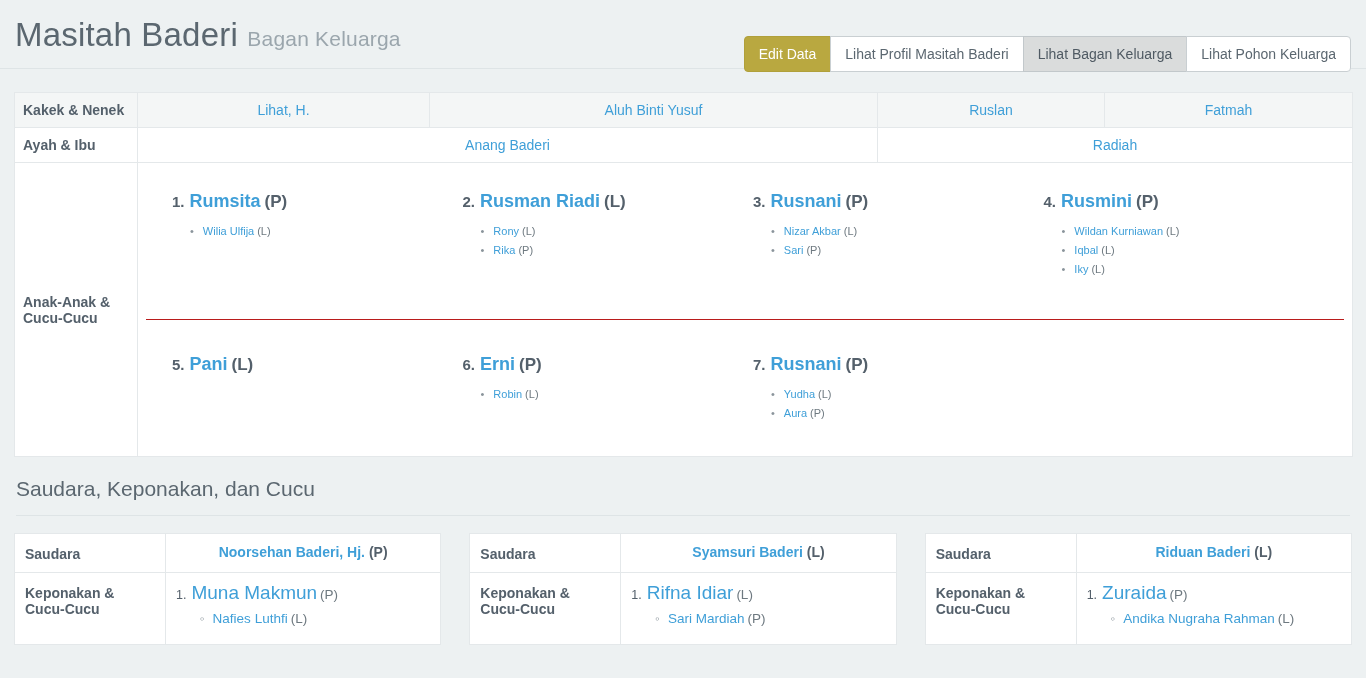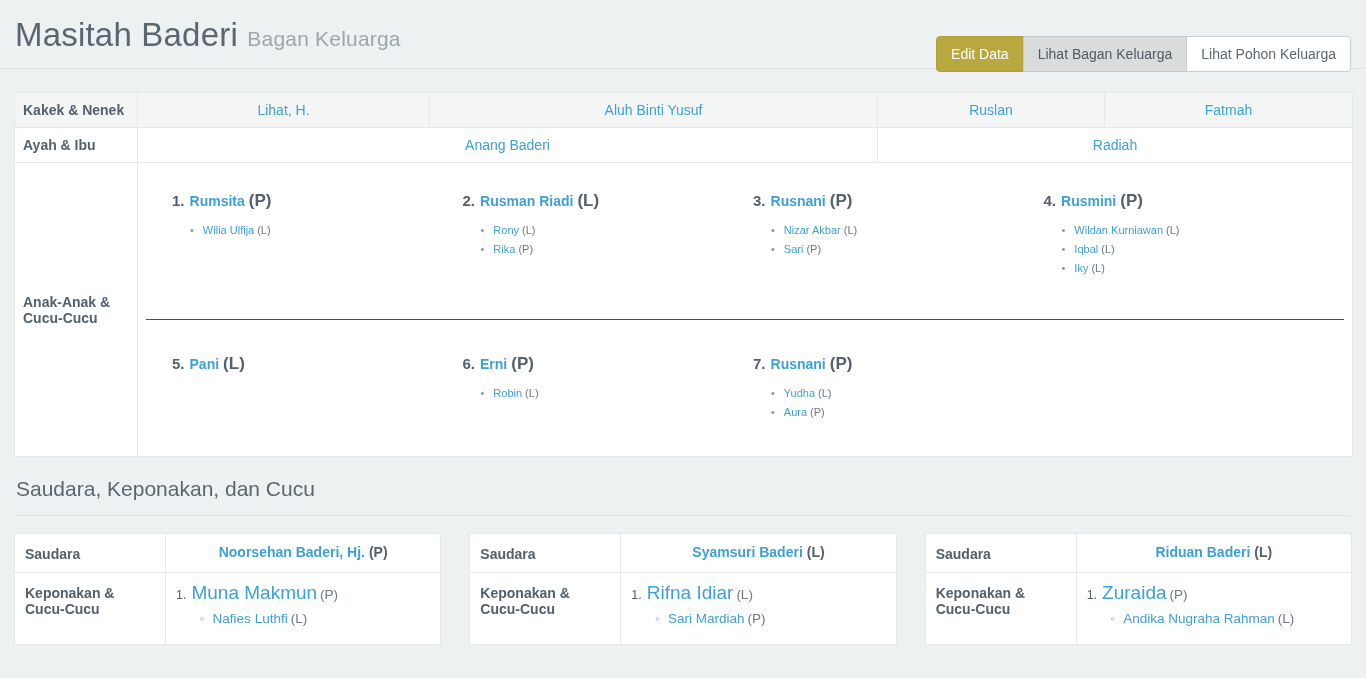--- a/index.html
+++ b/index.html
@@ -88,21 +88,21 @@
     padding: 17px 10px 0 26px;
     min-height: 147px;
   }
   .children-row.second {
     border-top: 1px solid #b91c1c;
     padding-top: 32px;
     min-height: 128px;
   }
   .child-head { line-height: 24px; }
   .child-num { font-size: 15px; font-weight: bold; color: #54606b; margin-right: 5px; }
-  .child-name { font-size: 14px; font-weight: bold; }
+  .child-name { font-size: 18px; font-weight: bold; }
   .child-gender { font-size: 17px; font-weight: bold; color: #54606b; margin-left: 4px; }
   ul.gc-list {
     list-style: none;
     margin: 11px 0 0 18px;
     padding: 0;
   }
   ul.gc-list li {
     font-size: 11px;
     margin-bottom: 7px;
     color: #6e7980;
@@ -162,20 +162,21 @@
     font-size: 13px;
   }
 </style>
 </head>
 <body>
 
 <div class="page-header">
   <h1 class="page-title"><span>Masitah Baderi</span> <small>Bagan Keluarga</small></h1>
   <div class="btn-group">
     <button class="btn olive">Edit Data</button>
+    <button class="btn">Lihat Profil Masitah Baderi</button>
     <button class="btn active">Lihat Bagan Keluarga</button>
     <button class="btn">Lihat Pohon Keluarga</button>
   </div>
 </div>
 
 <table class="chart">
   <colgroup>
     <col style="width:123px">
       <col style="width:292px">
       <col style="width:448px">

